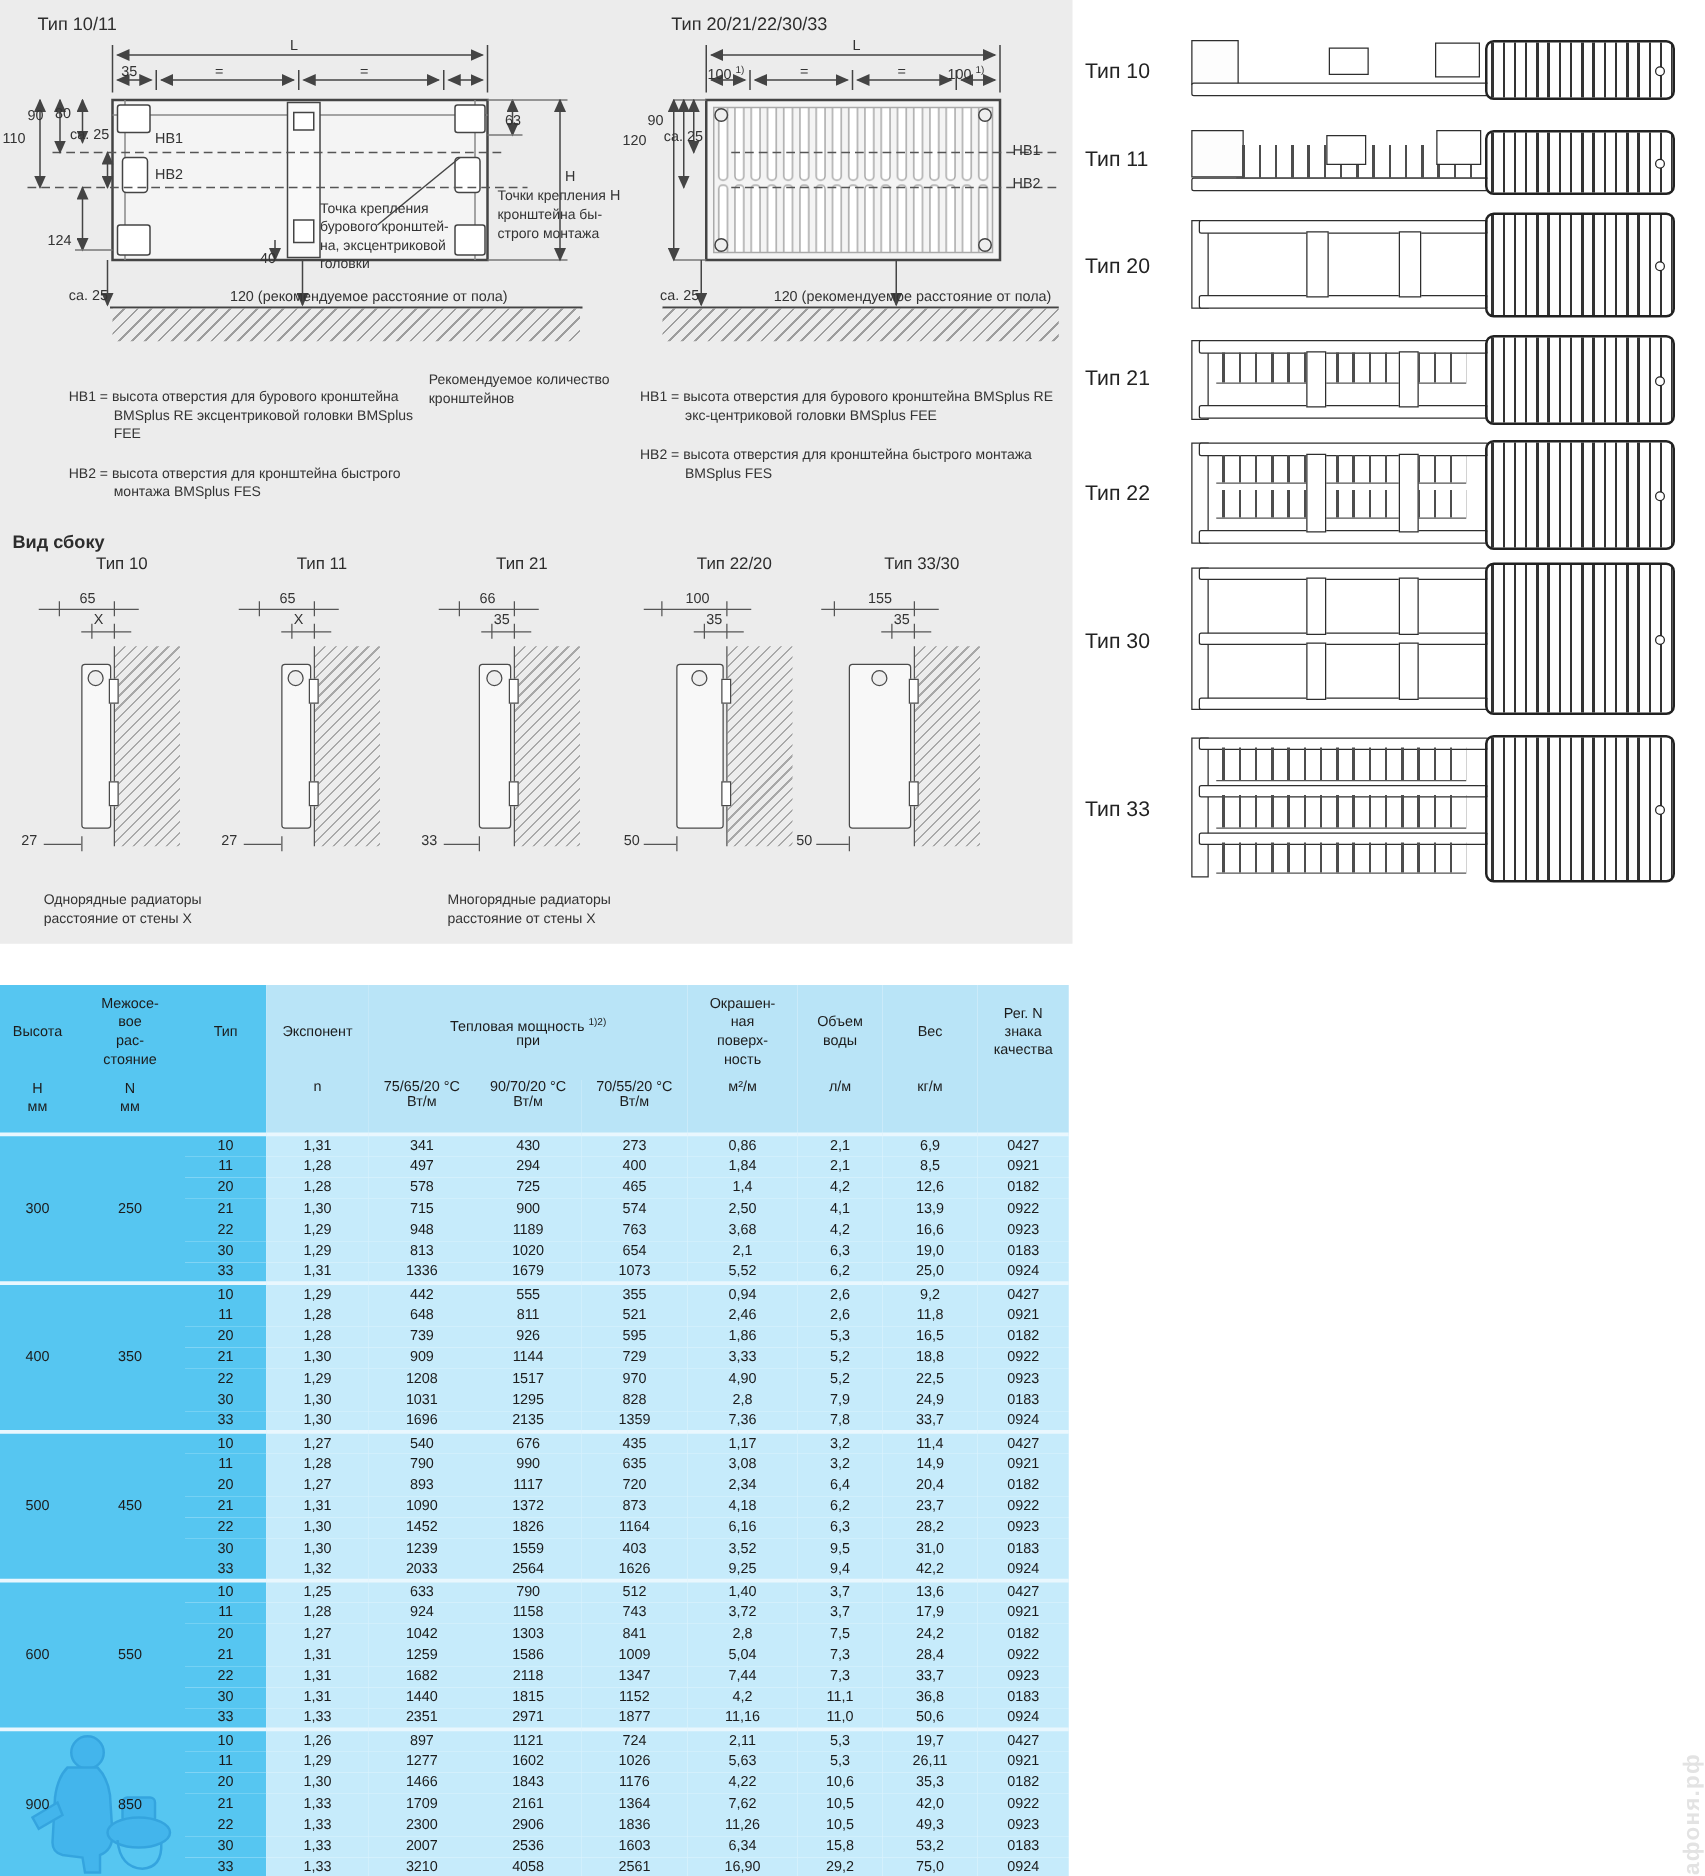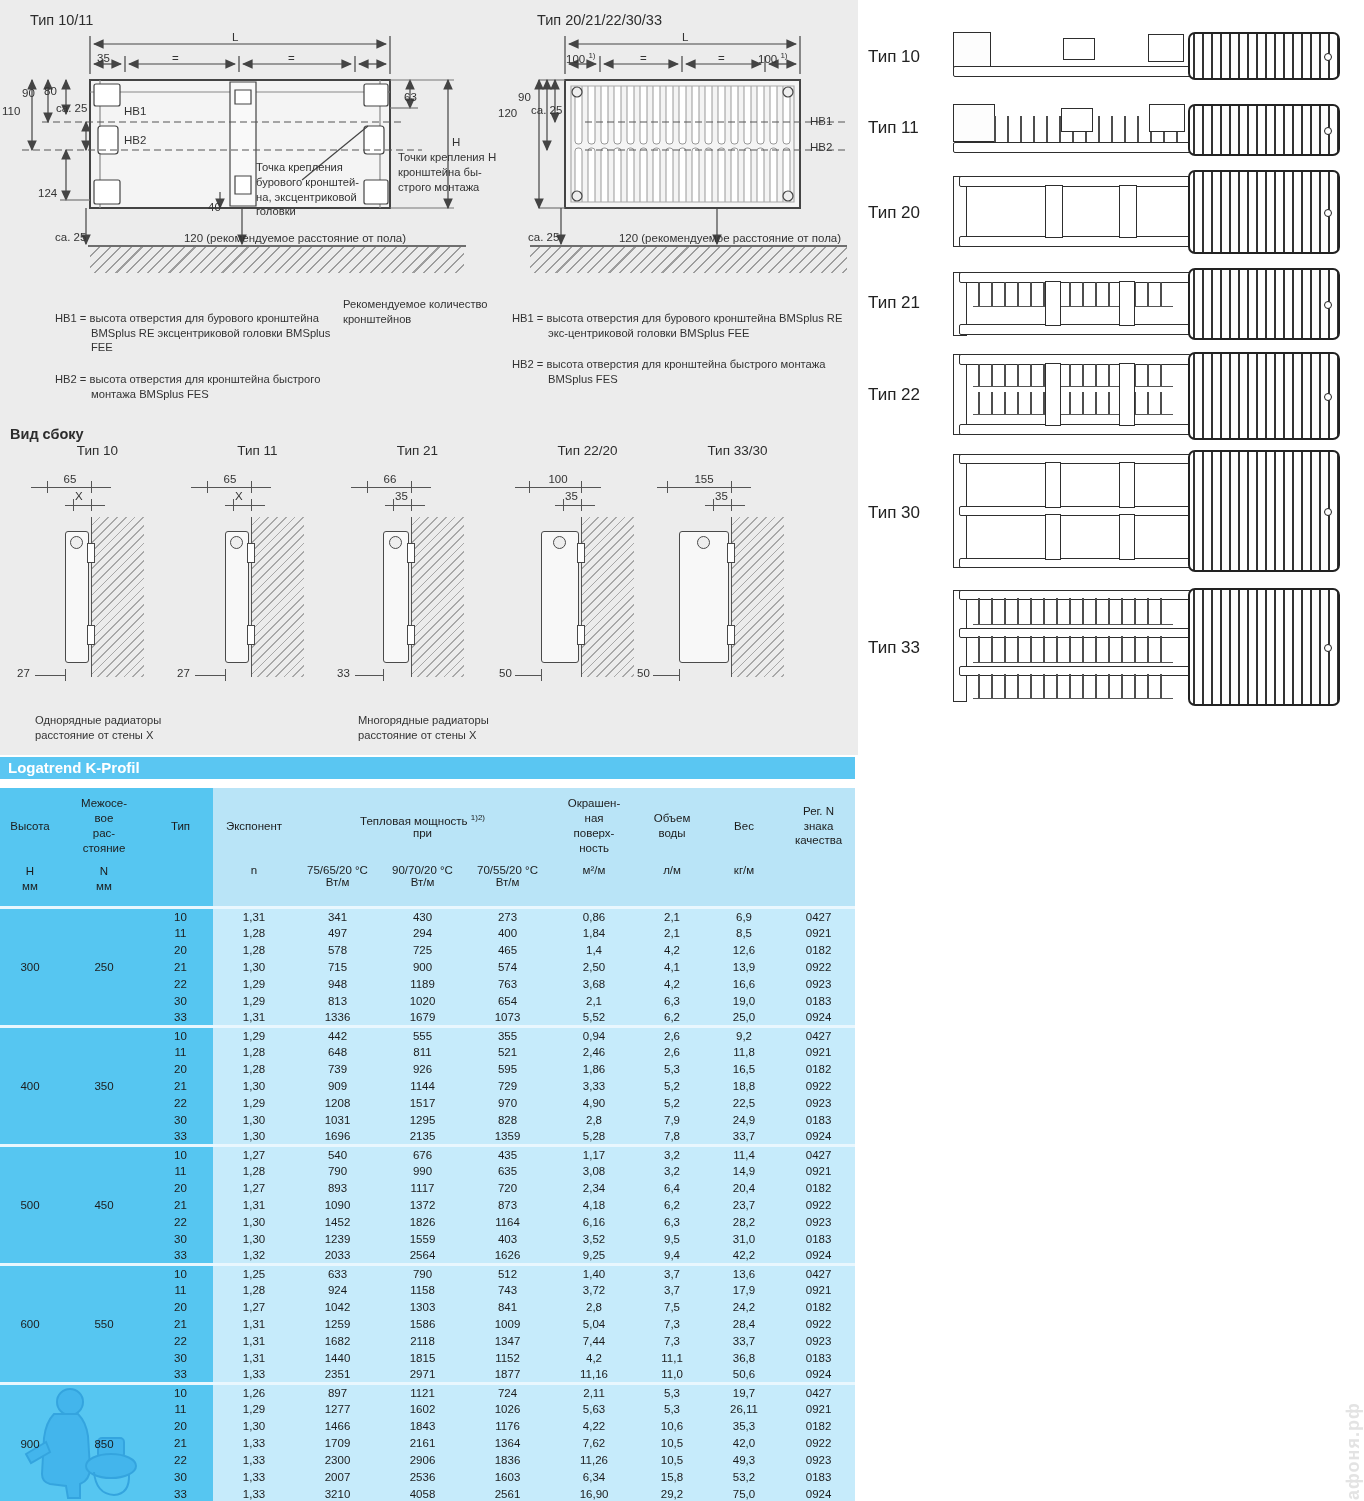--- a/index.html
+++ b/index.html
@@ -401,21 +401,20 @@
     <div class="pf" style="left:20px;top:10px;width:200px;height:26px"></div>
     <div class="pp" style="left:6px;top:40px;width:230px;height:8px"></div>
     <div class="pf" style="left:20px;top:48px;width:200px;height:26px"></div>
     <div class="pp" style="left:6px;top:78px;width:230px;height:8px"></div>
     <div class="pf" style="left:20px;top:86px;width:200px;height:24px"></div>
     <div class="pg" style="left:235px;top:0;width:148px;height:114px">
         <div class="hole"></div>
       </div>
   </div>
 
-  <div class="brand">Logatrend K-Profil</div>
 
   <table class="spec">
     <colgroup>
       <col style="width:60px">
         <col style="width:88px">
         <col style="width:65px">
         <col style="width:82px">
       <col style="width:85px">
         <col style="width:85px">
         <col style="width:85px">
@@ -648,21 +647,21 @@
           <td class="c-data">7,9</td>
           <td class="c-data">24,9</td>
           <td class="c-data">0183</td>
         </tr>
         <tr>
           <td class="c-left">33</td>
           <td class="c-data">1,30</td>
           <td class="c-data">1696</td>
           <td class="c-data">2135</td>
           <td class="c-data">1359</td>
-          <td class="c-data">5,28</td>
+          <td class="c-data">7,36</td>
           <td class="c-data">7,8</td>
           <td class="c-data">33,7</td>
           <td class="c-data">0924</td>
         </tr>
         <tr class="blk-first">
           <td class="c-left" rowspan="7">500</td>
           <td class="c-left" rowspan="7">450</td>
           <td class="c-left">10</td>
           <td class="c-data">1,27</td>
           <td class="c-data">540</td>

